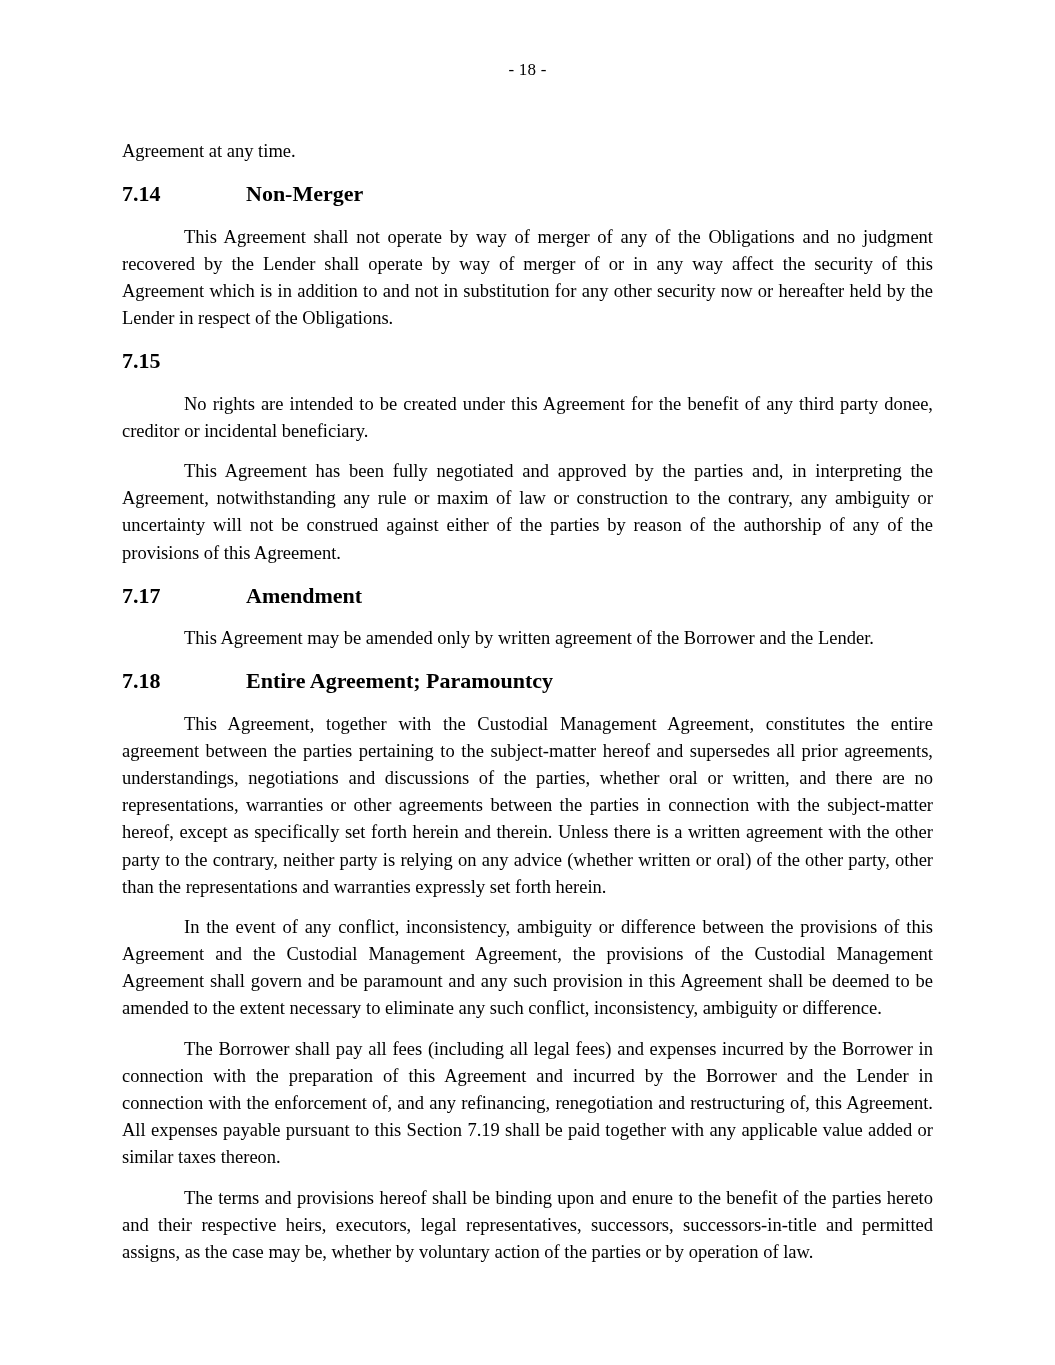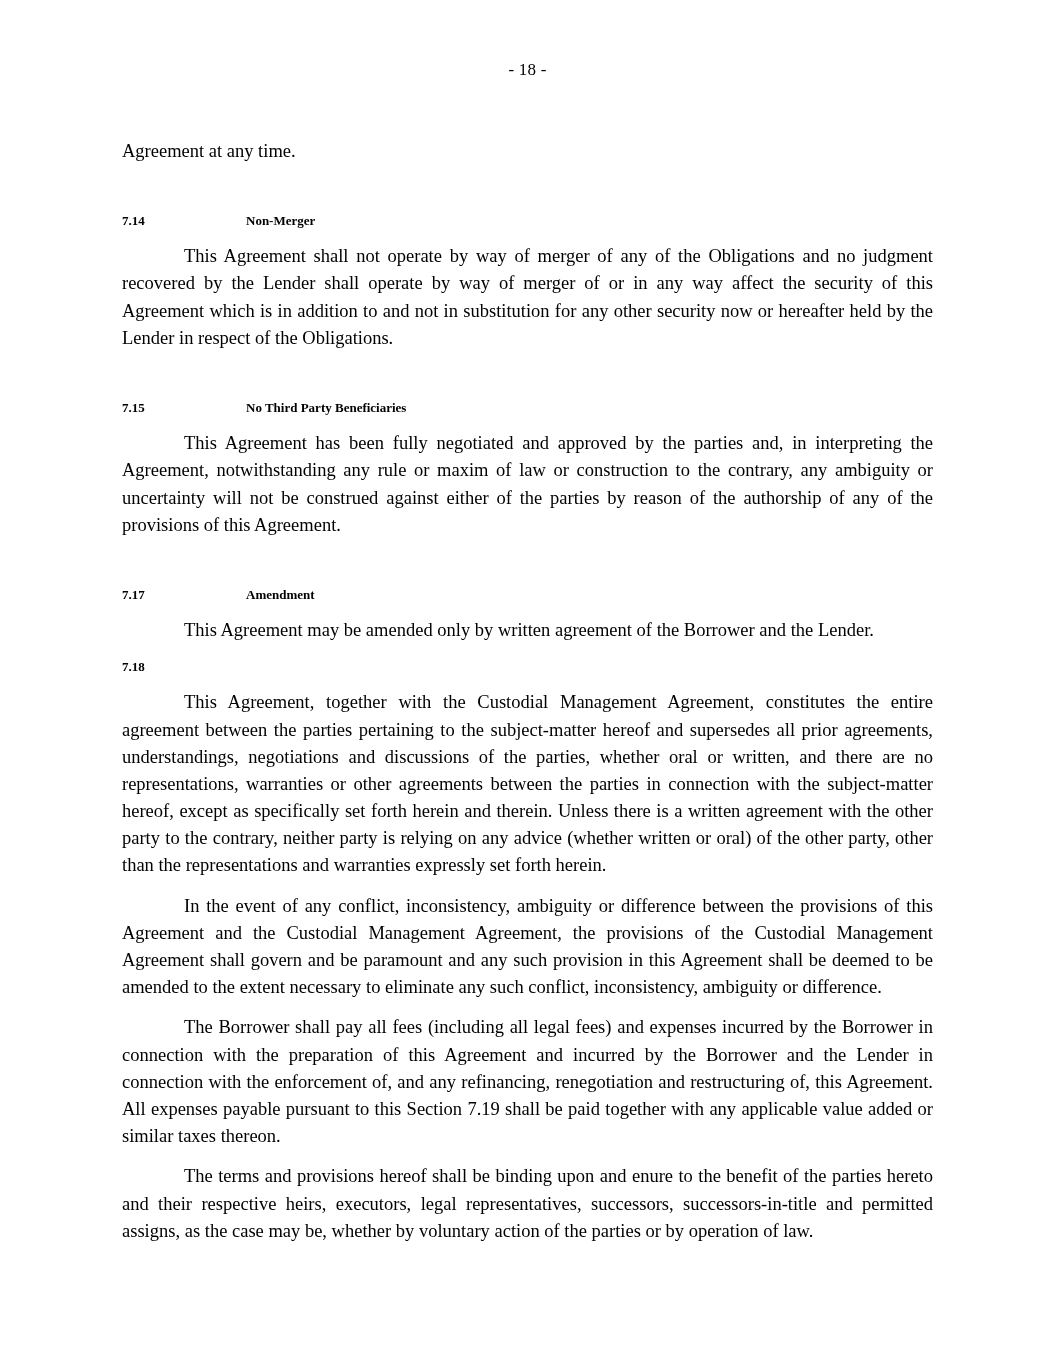--- a/index.html
+++ b/index.html
@@ -35,64 +35,63 @@
   }
   .para.indent {
     text-indent: 62px;
   }
   .para.noindent {
     text-indent: 0;
   }
   .section {
     display: flex;
     margin: 0 0 13px 0;
-    font-size: 13px;
+    font-size: 22px;
     line-height: 1.47;
-    align-items: flex-end;
   }
   .section .num {
     width: 124px;
     flex: 0 0 124px;
     font-weight: bold;
   }
   .section .heading {
     font-weight: bold;
-    margin-top: 33px;
   }
 </style>
 </head>
 <body>
 
 <div class="page">
 
   <div class="page-number">- 18 -</div>
 
   <p class="para noindent">Agreement at any time.</p>
 
   <div class="section">
     <span class="num">7.14</span>
     <span class="heading">Non-Merger</span>
   </div>
   <p class="para indent">This Agreement shall not operate by way of merger of any of the Obligations and no judgment recovered by the Lender shall operate by way of merger of or in any way affect the security of this Agreement which is in addition to and not in substitution for any other security now or hereafter held by the Lender in respect of the Obligations.</p>
 
   <div class="section">
     <span class="num">7.15</span>
-    <span class="heading">No Third Party Beneficiaries</span>
   </div>
+  <p class="para indent">No rights are intended to be created under this Agreement for the benefit of any third party donee, creditor or incidental beneficiary.</p>
 
   <p class="para indent">This Agreement has been fully negotiated and approved by the parties and, in interpreting the Agreement, notwithstanding any rule or maxim of law or construction to the contrary, any ambiguity or uncertainty will not be construed against either of the parties by reason of the authorship of any of the provisions of this Agreement.</p>
 
   <div class="section">
     <span class="num">7.17</span>
     <span class="heading">Amendment</span>
   </div>
   <p class="para indent">This Agreement may be amended only by written agreement of the Borrower and the Lender.</p>
 
   <div class="section">
     <span class="num">7.18</span>
+    <span class="heading">Entire Agreement; Paramountcy</span>
   </div>
   <p class="para indent">This Agreement, together with the Custodial Management Agreement, constitutes the entire agreement between the parties pertaining to the subject-matter hereof and supersedes all prior agreements, understandings, negotiations and discussions of the parties, whether oral or written, and there are no representations, warranties or other agreements between the parties in connection with the subject-matter hereof, except as specifically set forth herein and therein. Unless there is a written agreement with the other party to the contrary, neither party is relying on any advice (whether written or oral) of the other party, other than the representations and warranties expressly set forth herein.</p>
   <p class="para indent">In the event of any conflict, inconsistency, ambiguity or difference between the provisions of this Agreement and the Custodial Management Agreement, the provisions of the Custodial Management Agreement shall govern and be paramount and any such provision in this Agreement shall be deemed to be amended to the extent necessary to eliminate any such conflict, inconsistency, ambiguity or difference.</p>
 
   <p class="para indent">The Borrower shall pay all fees (including all legal fees) and expenses incurred by the Borrower in connection with the preparation of this Agreement and incurred by the Borrower and the Lender in connection with the enforcement of, and any refinancing, renegotiation and restructuring of, this Agreement. All expenses payable pursuant to this Section 7.19 shall be paid together with any applicable value added or similar taxes thereon.</p>
 
   <p class="para indent">The terms and provisions hereof shall be binding upon and enure to the benefit of the parties hereto and their respective heirs, executors, legal representatives, successors, successors-in-title and permitted assigns, as the case may be, whether by voluntary action of the parties or by operation of law.</p>
 
 </div>
 

